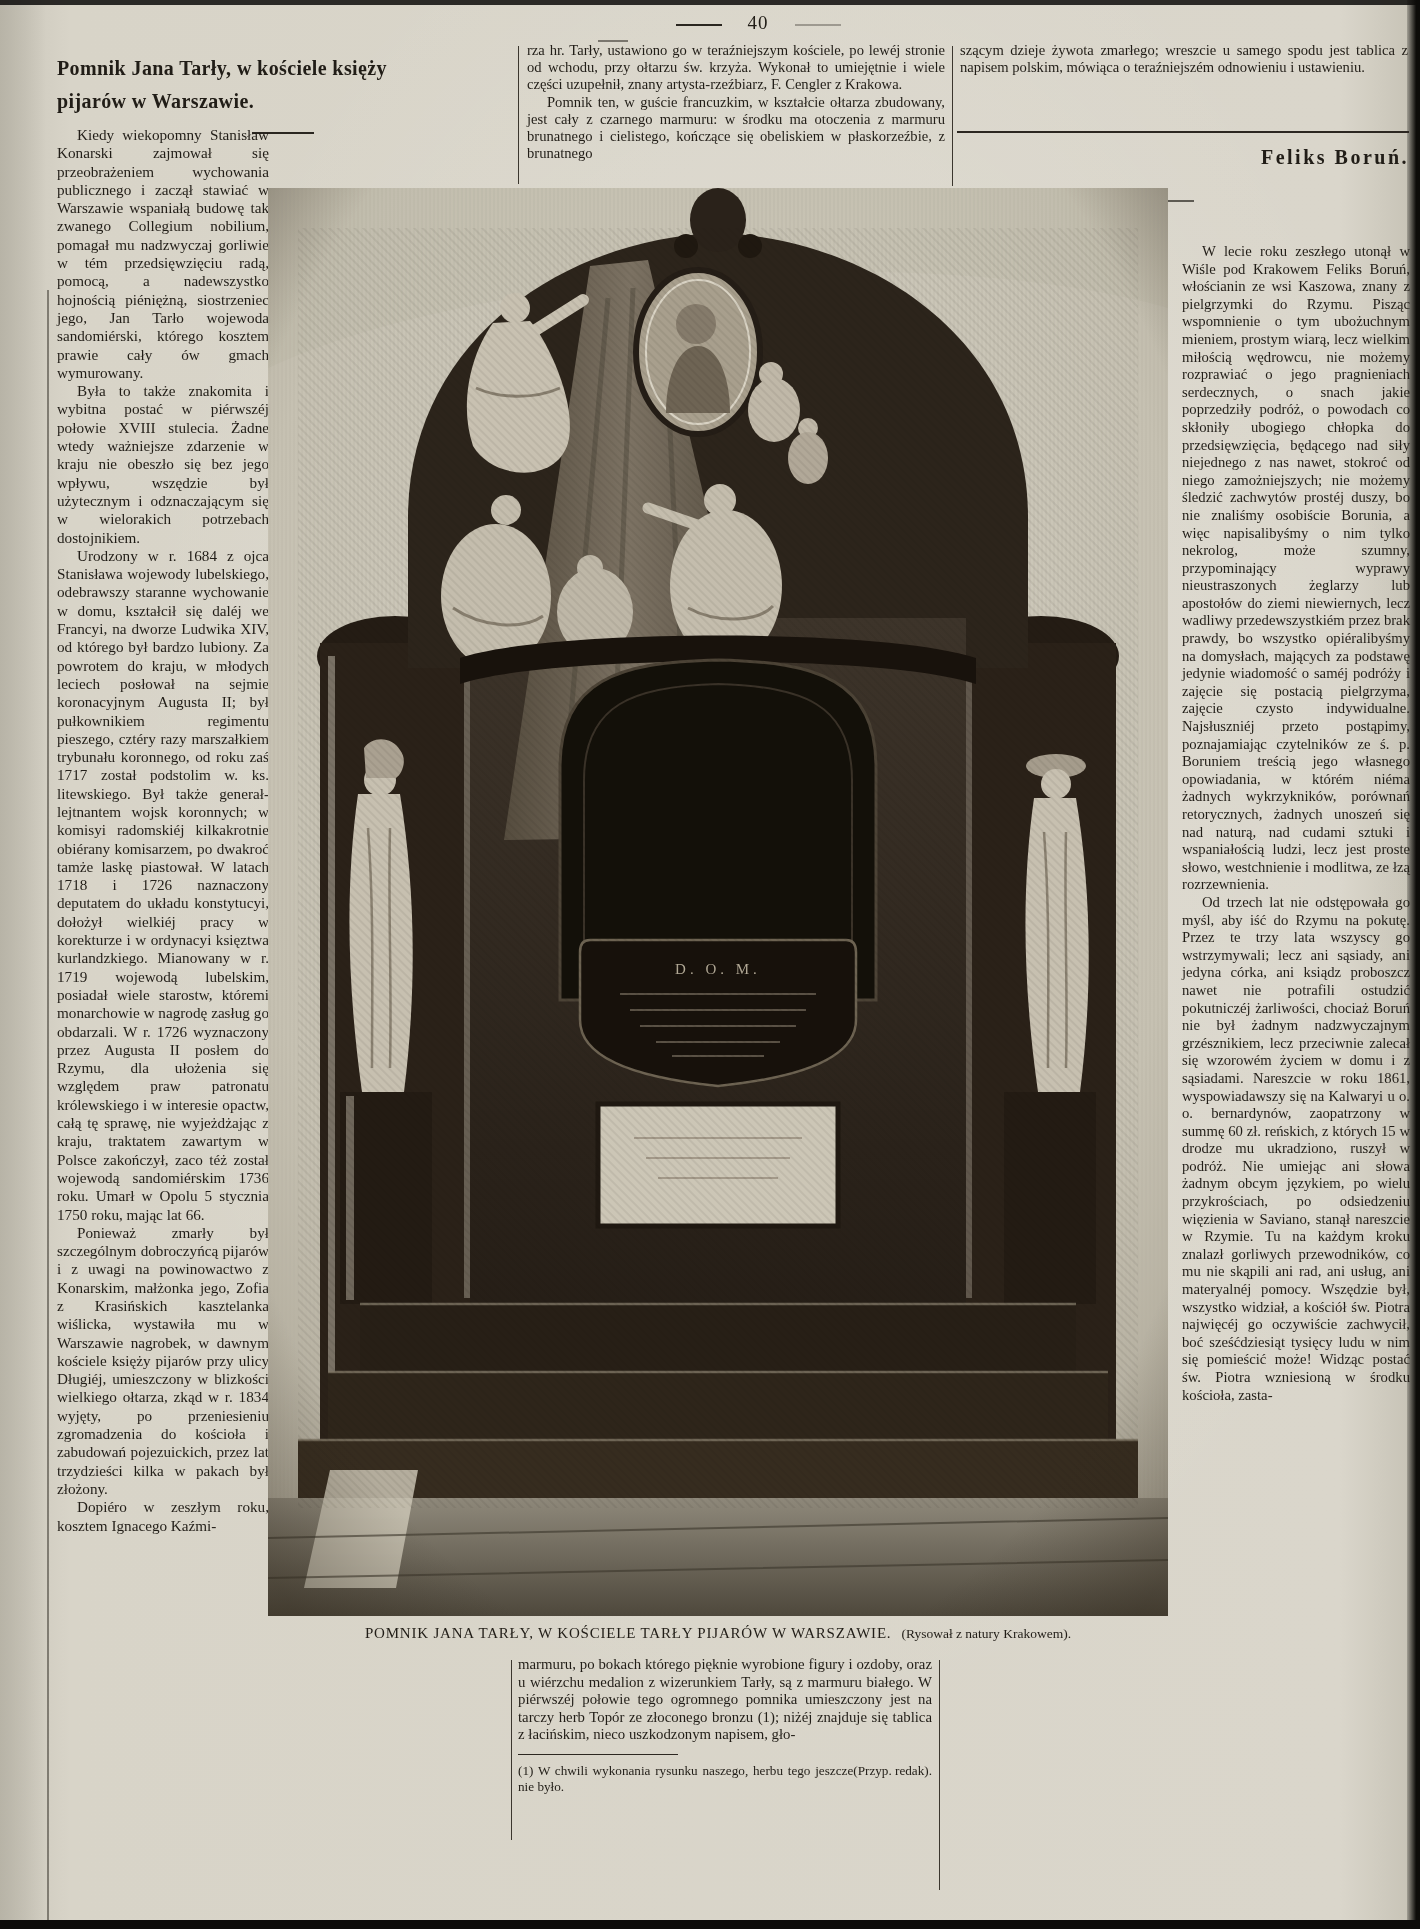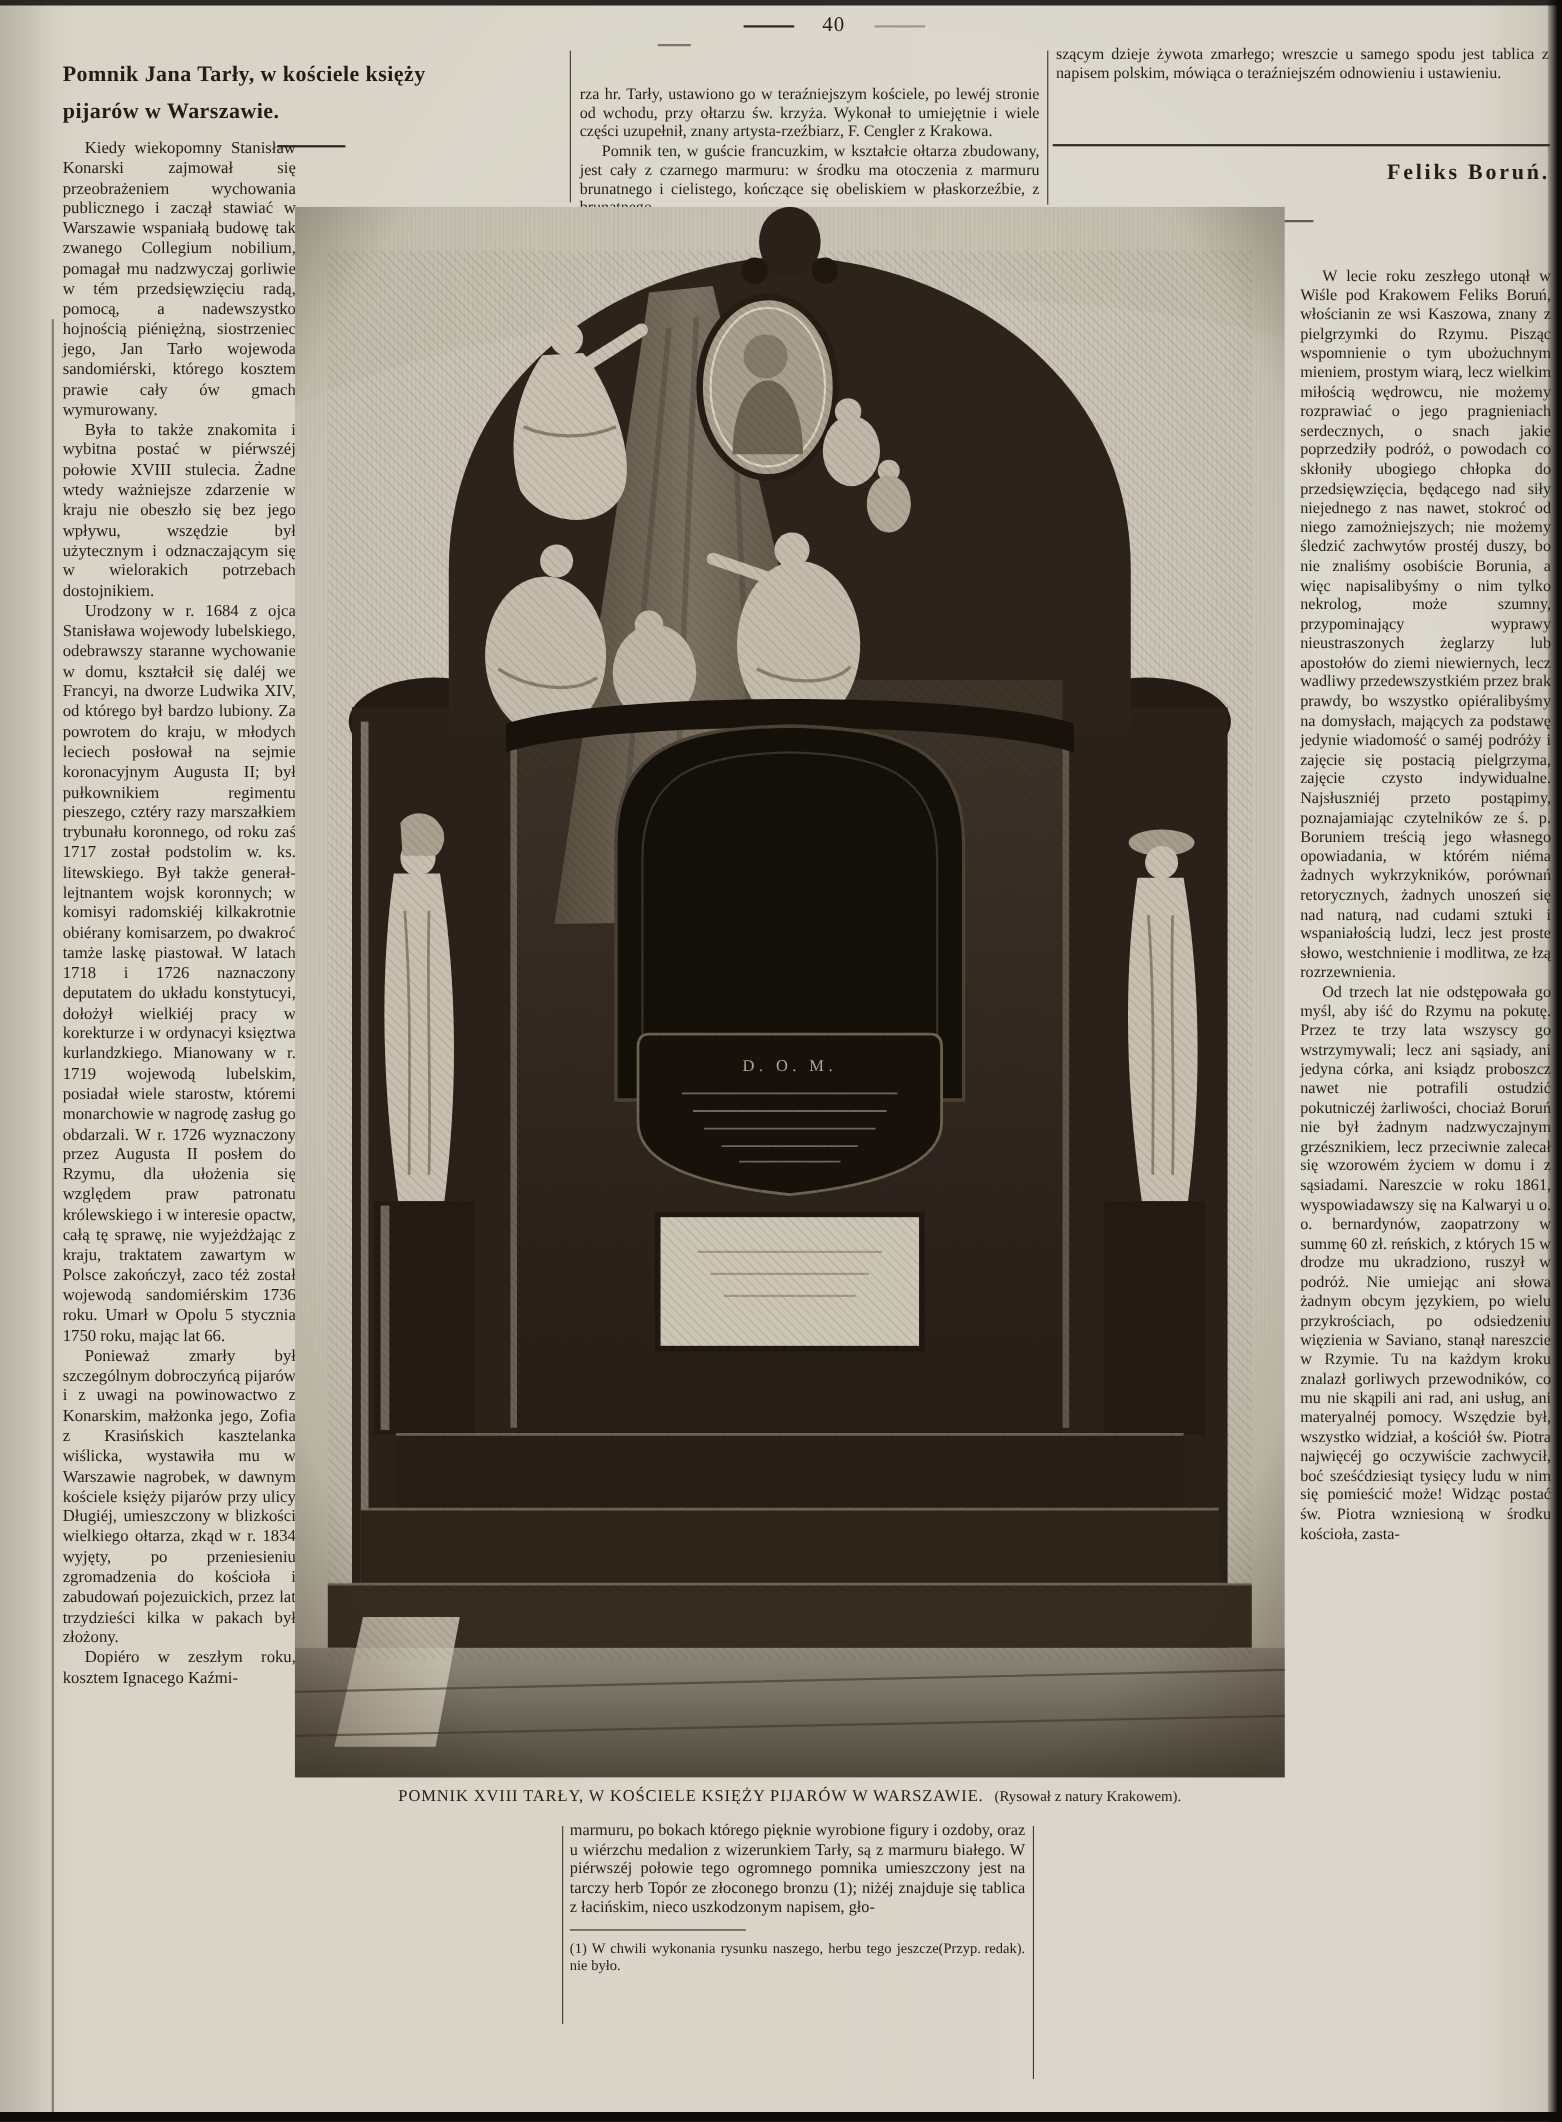--- a/index.html
+++ b/index.html
@@ -26,21 +26,21 @@
   .vrule{position:absolute;width:1px;background:#3b362e;}
   .hrule{position:absolute;height:2px;background:#2c2721;}
 
   .title-block{position:absolute;left:57px;top:52px;width:452px;text-align:left;}
   .title-block .t{font-weight:bold;font-size:20px;line-height:33px;letter-spacing:.4px;}
   .title-dash{width:62px;border-top:2px solid #2a2620;margin:14px auto 0 auto;}
 
   .para{margin:0;text-align:justify;text-indent:20px;}
   .para.cont{text-indent:0;}
 
-  .col2top{position:absolute;left:527px;top:42px;width:418px;font-size:14.6px;line-height:17.2px;margin-top:36px;}
+  .col2top{position:absolute;left:527px;top:42px;width:418px;font-size:14.6px;line-height:17.2px;}
   .col3top{position:absolute;left:960px;top:42px;width:448px;font-size:14.6px;line-height:17.2px;}
   .col3-hr{left:957px;top:131px;width:452px;}
 
   .boron-heading{position:absolute;left:957px;top:146px;width:452px;text-align:right;font-weight:bold;font-size:20px;letter-spacing:2.5px;}
   .boron-dash{position:absolute;left:1158px;top:200px;width:36px;border-top:2px solid rgba(42,38,32,.7);}
 
   .leftflow{position:absolute;left:57px;top:126px;width:450px;font-size:15.2px;line-height:18.3px;}
   .leftflow .spacer{float:right;width:238px;height:1493px;margin-top:37px;}
   .rightflow{position:absolute;left:947px;top:243px;width:463px;font-size:14.7px;line-height:17.6px;}
   .rightflow .spacer{float:left;width:235px;height:1412px;}
@@ -238,21 +238,21 @@
 
     <rect x="0" y="1310" width="900" height="118" fill="url(#floorg)"></rect>
     <polygon points="62,1282 150,1282 128,1400 36,1400" fill="#cac4b4" opacity="0.85"></polygon>
     <path d="M0,1350 L900,1330 M0,1390 L900,1372" stroke="#3b362b" stroke-width="2" opacity="0.6"></path>
 
     <rect x="30" y="40" width="840" height="1280" fill="url(#hatchD)" opacity="0.12"></rect>
     <rect x="0" y="0" width="900" height="1428" fill="url(#vign)"></rect>
   </svg>
 
   <div class="caption">
-    <span class="main">POMNIK XVIII TARŁY, W KOŚCIELE KSIĘŻY PIJARÓW W WARSZAWIE.</span><span class="credit">(Rysował z natury Krakowem).</span>
+    <span class="main">POMNIK JANA TARŁY, W KOŚCIELE TARŁY PIJARÓW W WARSZAWIE.</span><span class="credit">(Rysował z natury Krakowem).</span>
   </div>
 
   <div class="vrule vrule-b1"></div>
   <div class="vrule vrule-b2"></div>
 
   <div class="col2bottom">
     <p class="para cont">marmuru, po bokach którego pięknie wyrobione figury i ozdoby, oraz u wiérzchu medalion z wizerunkiem Tarły, są z marmuru białego. W piérwszéj połowie tego ogromnego pomnika umieszczony jest na tarczy herb Topór ze złoconego bronzu (1); niżéj znajduje się tablica z łacińskim, nieco uszkodzonym napisem, gło-</p>
     <div class="fn-rule"></div>
     <p class="footnote para cont">
       <span class="sig">(Przyp. redak).</span><span>(1)  W chwili wykonania rysunku naszego, herbu tego jeszcze nie było.</span>

